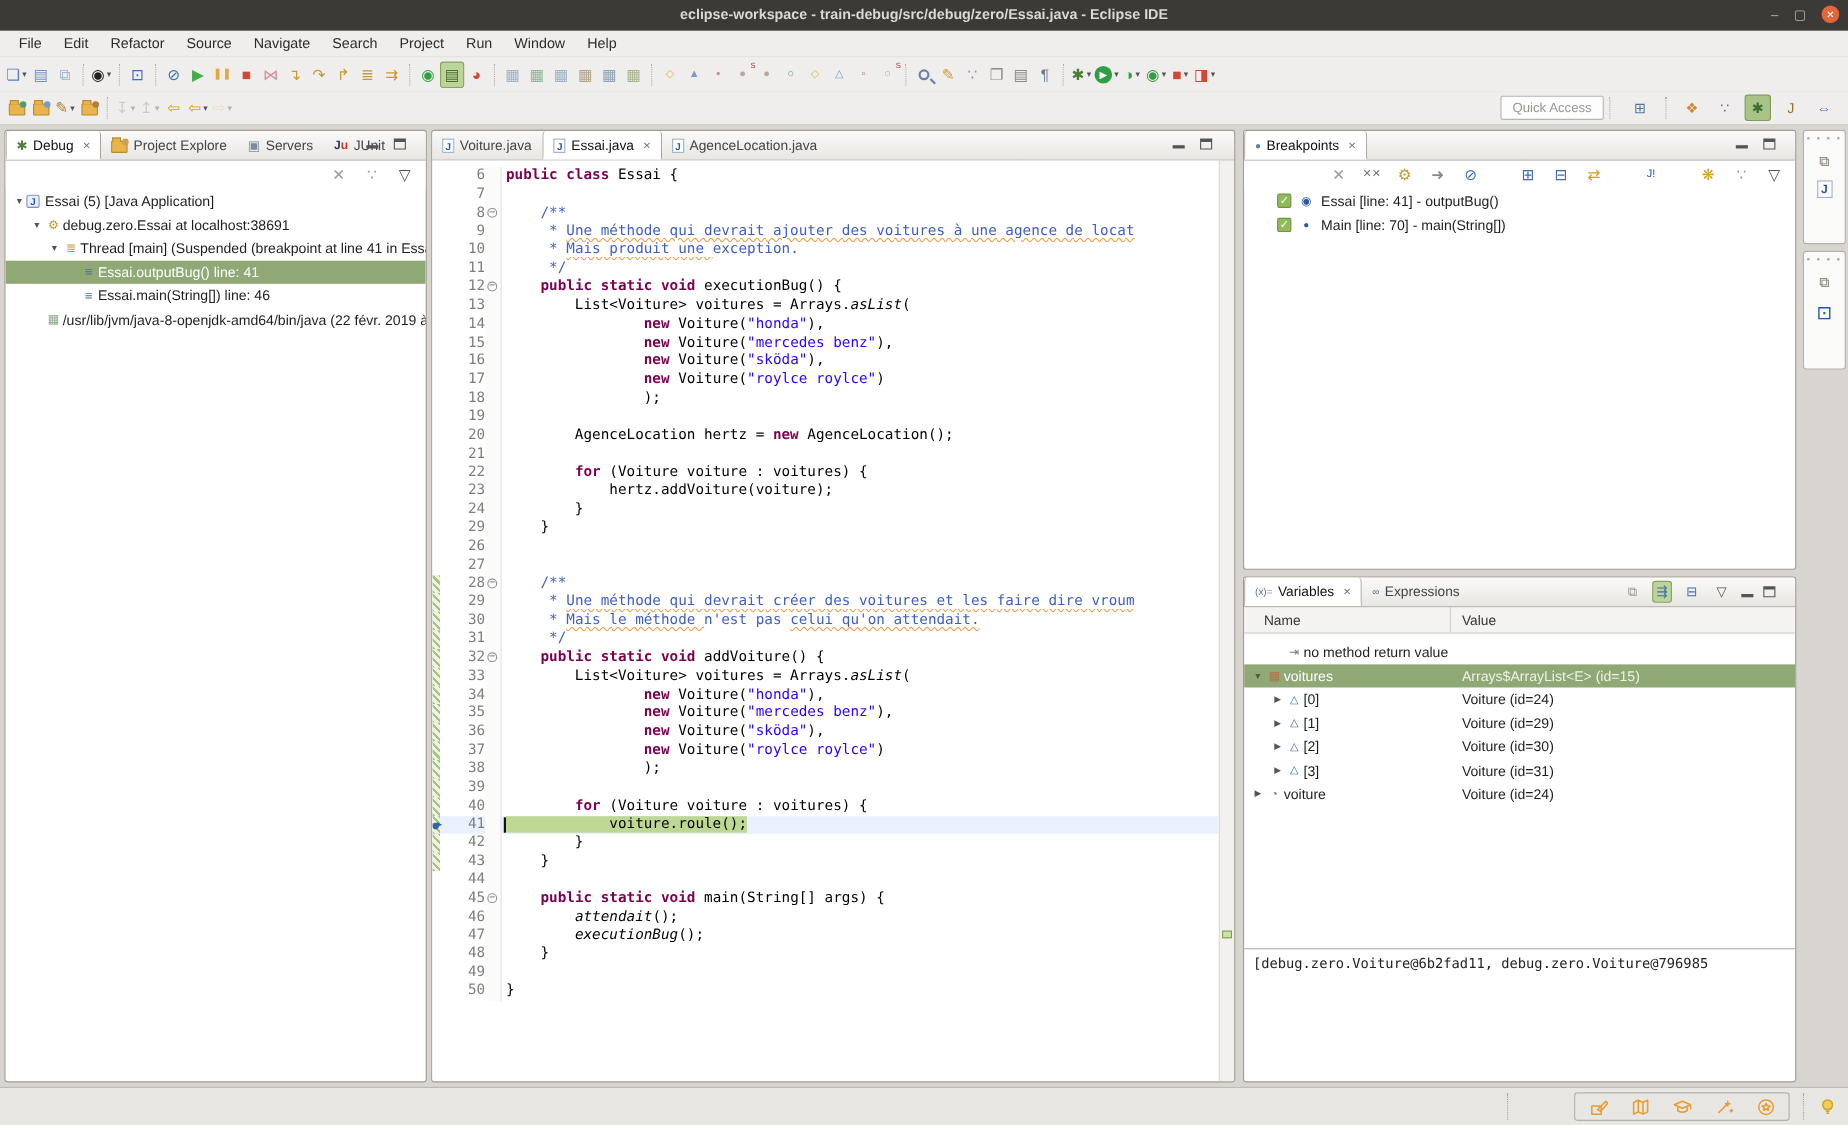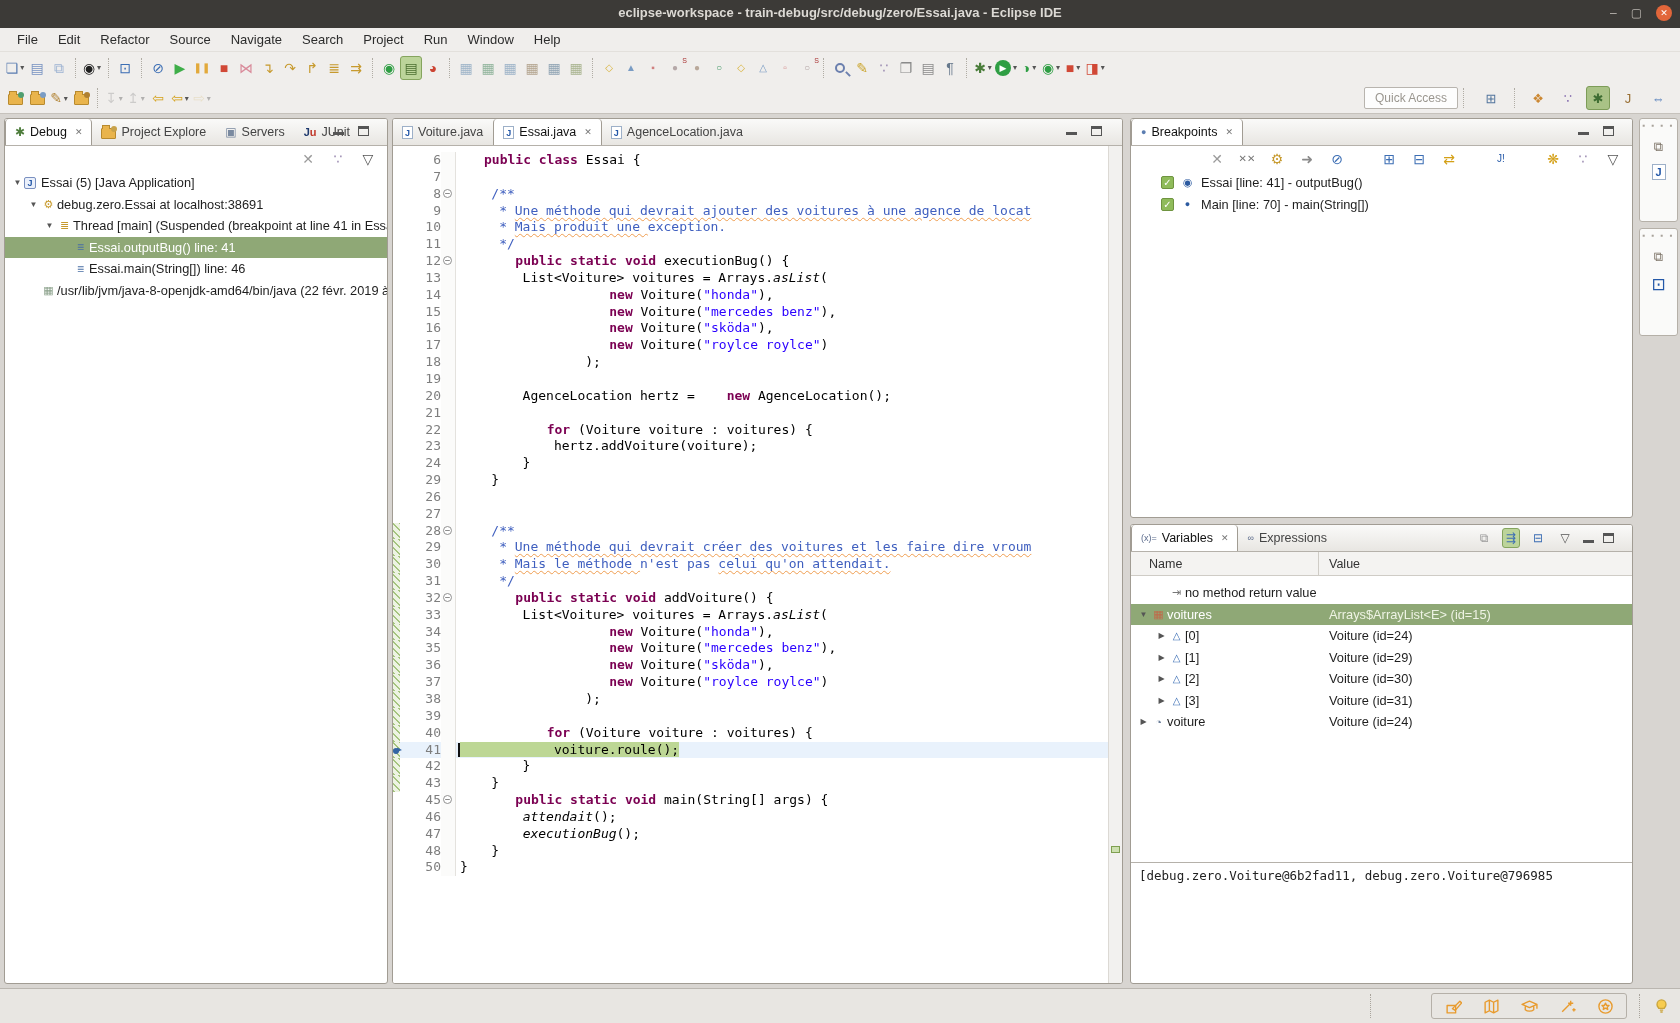--- a/index.html
+++ b/index.html
@@ -94,21 +94,21 @@
   .cell-code{flex:1;position:relative;padding-left:4px;}
   .cell-code pre{margin:0;font:inherit;white-space:pre;display:inline-block;}
   .code-row.cur{background:#e9f2fc;}
   .code-row.cur .cell-code pre{background:#bdd795;}
   .code-row.cur .cell-code::before{content:"";position:absolute;left:2px;top:1px;width:2px;
     height:14px;background:#111;}
   .bpmark{position:absolute;left:0;top:3px;width:14px;height:12px;}
   .bpmark::before{content:"";position:absolute;left:0;top:3px;width:6px;height:6px;
     border-radius:50%;background:#3465a4;}
   .bpmark::after{content:"▶";position:absolute;left:4px;top:0px;color:#3465a4;font-size:8px;}
-  .tk-k{color:#7b0052;font-weight:bold;margin-left:24px;}
+  .tk-k{color:#7b0052;font-weight:bold;}
   .tk-p{color:#000;}
   .tk-s{color:#2a00ff;}
   .tk-c{color:#3f5fbf;}
   .tk-u{color:#3f5fbf;text-decoration:underline wavy #ef9d4f 1px;text-underline-offset:2px;}
   .tk-i{color:#000;font-style:italic;}
   .ruler{position:absolute;top:27px;right:0;bottom:0;width:14px;background:#f2f1ef;
     border-left:1px solid #dcd9d4;}
   .rmark{position:absolute;left:2px;top:700px;width:9px;height:7px;background:#cde0b0;
     border:1px solid #7fa050;}
   
@@ -693,20 +693,26 @@
         <span class="cell-code"><pre><span class="tk-p">        }</span></pre></span>
       </div>
       <div class="code-row chg">
         <span class="cell-chg"></span>
         <span class="cell-num">43</span>
         <span class="cell-fold"></span>
         <span class="cell-code"><pre><span class="tk-p">    }</span></pre></span>
       </div>
       <div class="code-row">
         <span class="cell-chg"></span>
+        <span class="cell-num">44</span>
+        <span class="cell-fold"></span>
+        <span class="cell-code"><pre></pre></span>
+      </div>
+      <div class="code-row">
+        <span class="cell-chg"></span>
         <span class="cell-num">45</span>
         <span class="cell-fold">
           <span class="foldm">−</span>
         </span>
         <span class="cell-code"><pre><span class="tk-p">    </span><span class="tk-k">public static void</span><span class="tk-p"> main(String[] args) {</span></pre></span>
       </div>
       <div class="code-row">
         <span class="cell-chg"></span>
         <span class="cell-num">46</span>
         <span class="cell-fold"></span>
@@ -716,20 +722,26 @@
         <span class="cell-chg"></span>
         <span class="cell-num">47</span>
         <span class="cell-fold"></span>
         <span class="cell-code"><pre><span class="tk-p">        </span><span class="tk-i">executionBug</span><span class="tk-p">();</span></pre></span>
       </div>
       <div class="code-row">
         <span class="cell-chg"></span>
         <span class="cell-num">48</span>
         <span class="cell-fold"></span>
         <span class="cell-code"><pre><span class="tk-p">    }</span></pre></span>
+      </div>
+      <div class="code-row">
+        <span class="cell-chg"></span>
+        <span class="cell-num">49</span>
+        <span class="cell-fold"></span>
+        <span class="cell-code"><pre></pre></span>
       </div>
       <div class="code-row">
         <span class="cell-chg"></span>
         <span class="cell-num">50</span>
         <span class="cell-fold"></span>
         <span class="cell-code"><pre><span class="tk-p">}</span></pre></span>
       </div>
     </div>
   <div class="ruler">
     <div class="rmark"></div>

